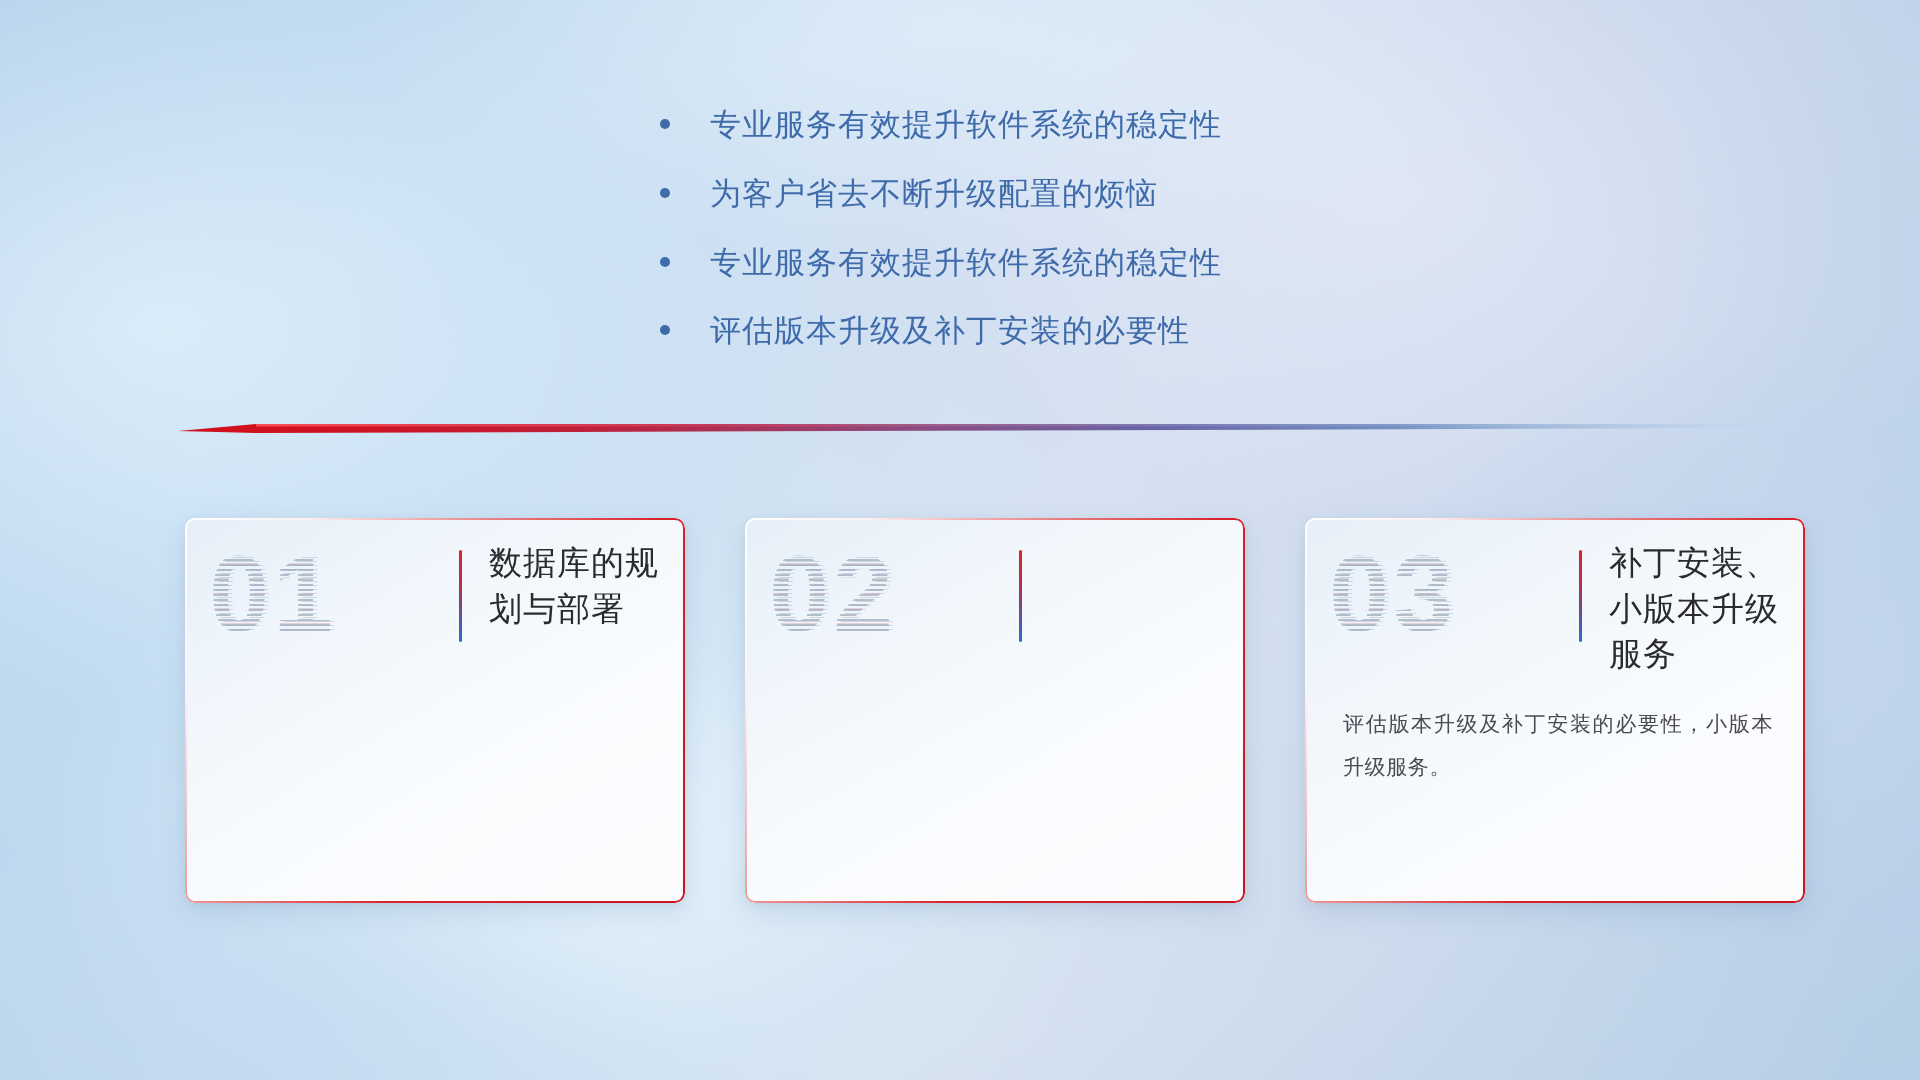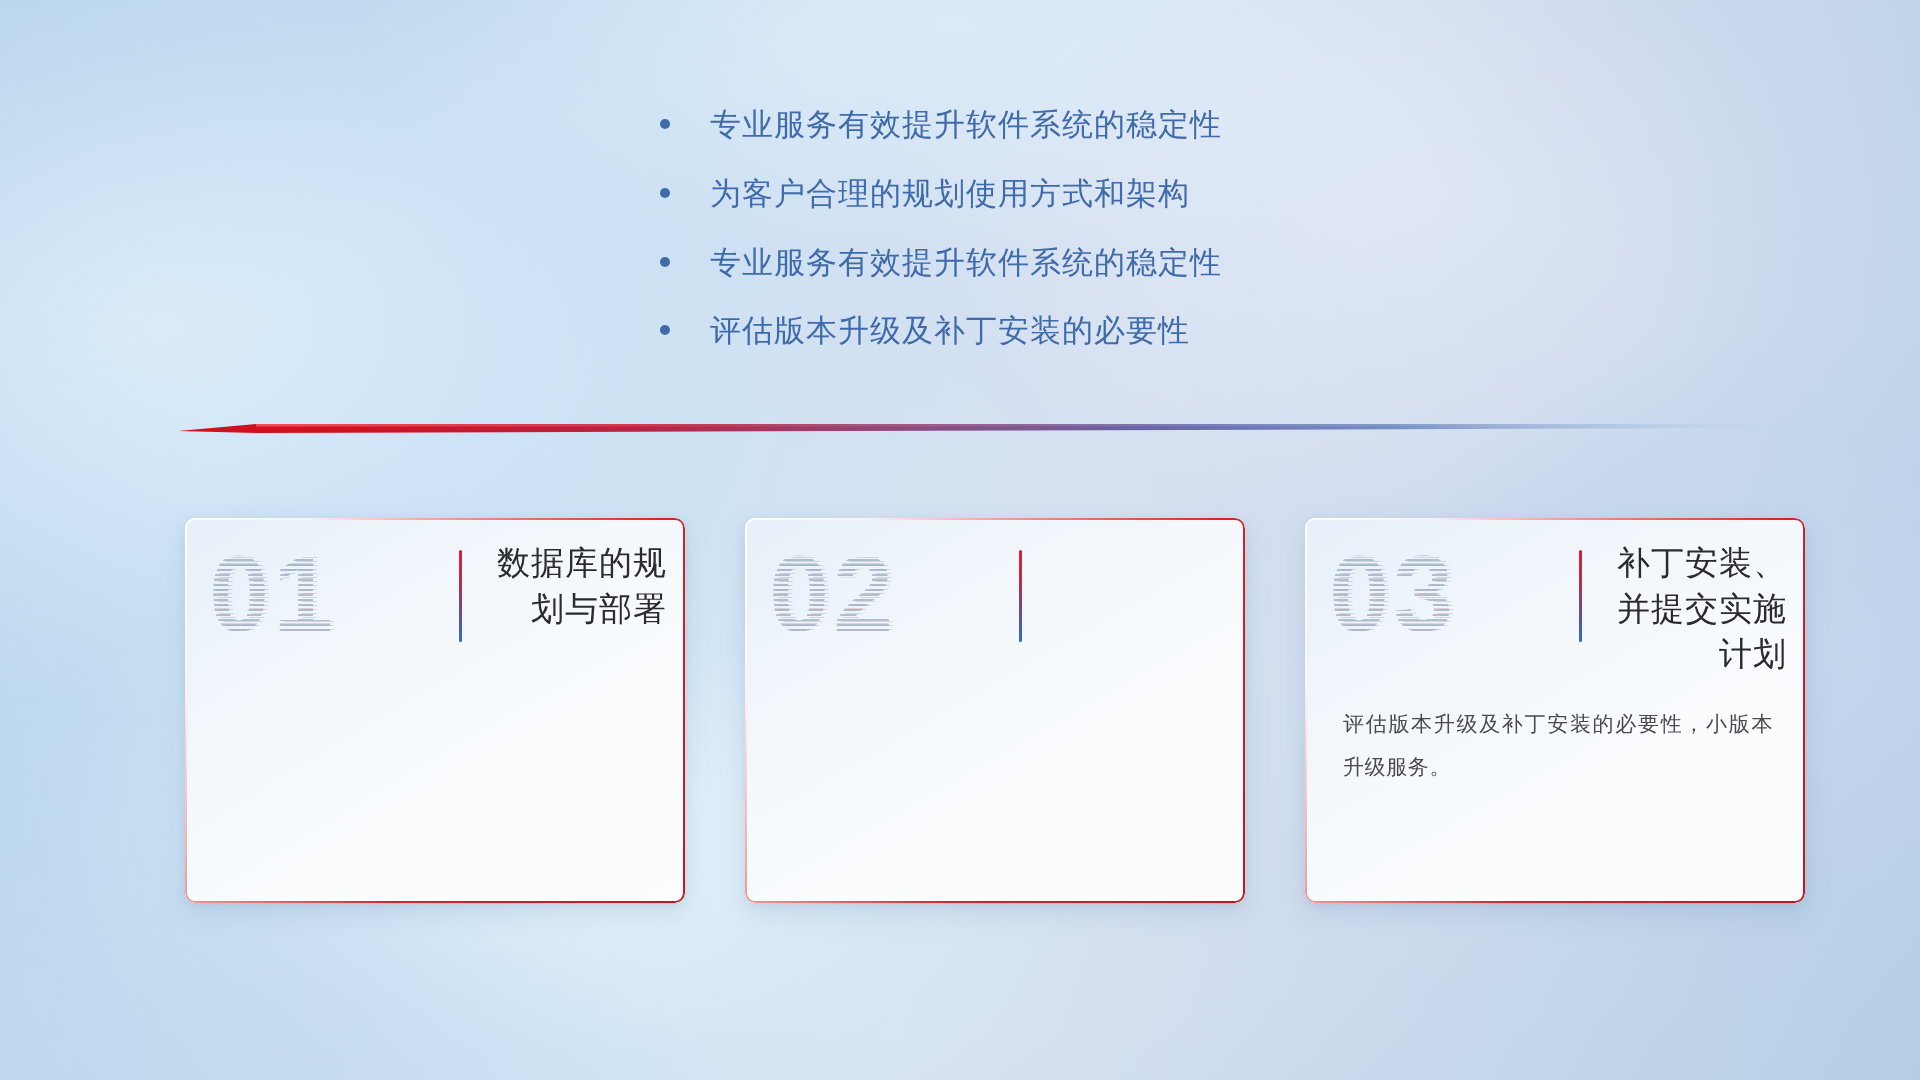--- a/index.html
+++ b/index.html
@@ -268,21 +268,20 @@
   .card-title {
     position: absolute;
     left: 302px;
     top: 20px;
     width: 178px;
     font-size: 33px;
     line-height: 1.38;
     color: #2b2b2f;
     letter-spacing: 1px;
     font-weight: 500;
-    text-align: right;
   }
 
   .card-body {
     position: absolute;
     left: 36px;
     right: 30px;
     top: 182px;
     font-size: 21px;
     line-height: 2.05;
     color: #4a4a50;
@@ -304,21 +303,21 @@
   <div class="bg-layer bg-glow-6"></div>
   <div class="bg-layer bg-vignette"></div>
 
   <div class="bullets">
     <div class="bullet-row">
       <span class="bullet-dot"></span>
       <span class="bullet-text">专业服务有效提升软件系统的稳定性</span>
     </div>
     <div class="bullet-row">
       <span class="bullet-dot"></span>
-      <span class="bullet-text">为客户合理的规划使用方式和架构</span>
+      <span class="bullet-text">为客户省去不断升级配置的烦恼</span>
     </div>
     <div class="bullet-row">
       <span class="bullet-dot"></span>
       <span class="bullet-text">专业服务有效提升软件系统的稳定性</span>
     </div>
     <div class="bullet-row">
       <span class="bullet-dot"></span>
       <span class="bullet-text">评估版本升级及补丁安装的必要性</span>
     </div>
   </div>
@@ -372,19 +371,19 @@
       </div>
     </div>
 
     <div class="card">
       <div class="card-accent"></div>
       <div class="card-inner">
         <div class="card-num">03</div>
         <div class="card-num-shift">03</div>
         <div class="card-num-tint">03</div>
         <div class="card-rule"></div>
-        <div class="card-title">补丁安装、并提交实施计划</div>
+        <div class="card-title">补丁安装、小版本升级服务</div>
         <div class="card-body">评估版本升级及补丁安装的必要性，小版本升级服务。</div>
       </div>
     </div>
 
   </div>
 </div>
 
 </body></html>

